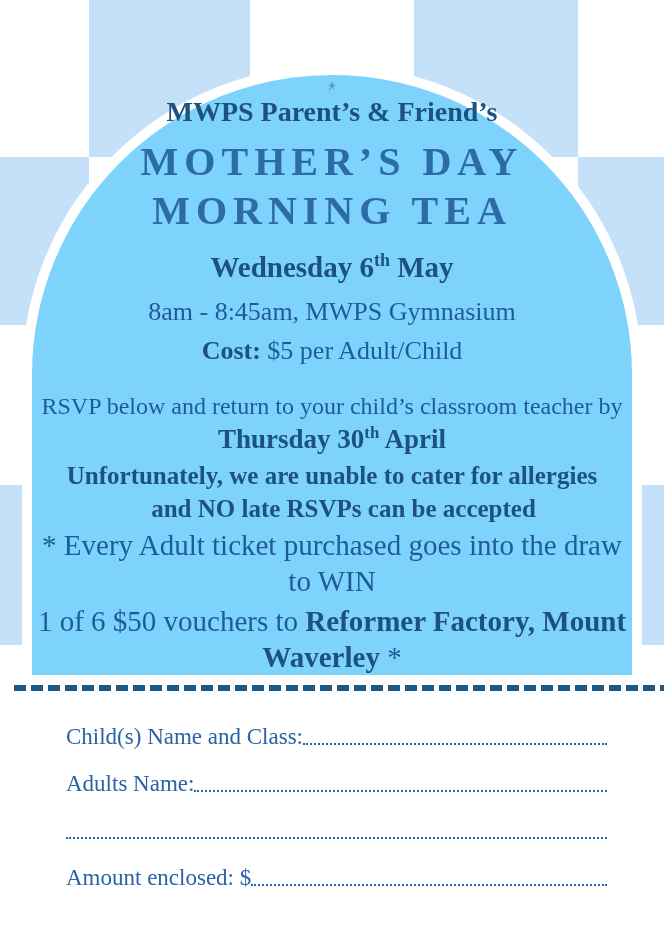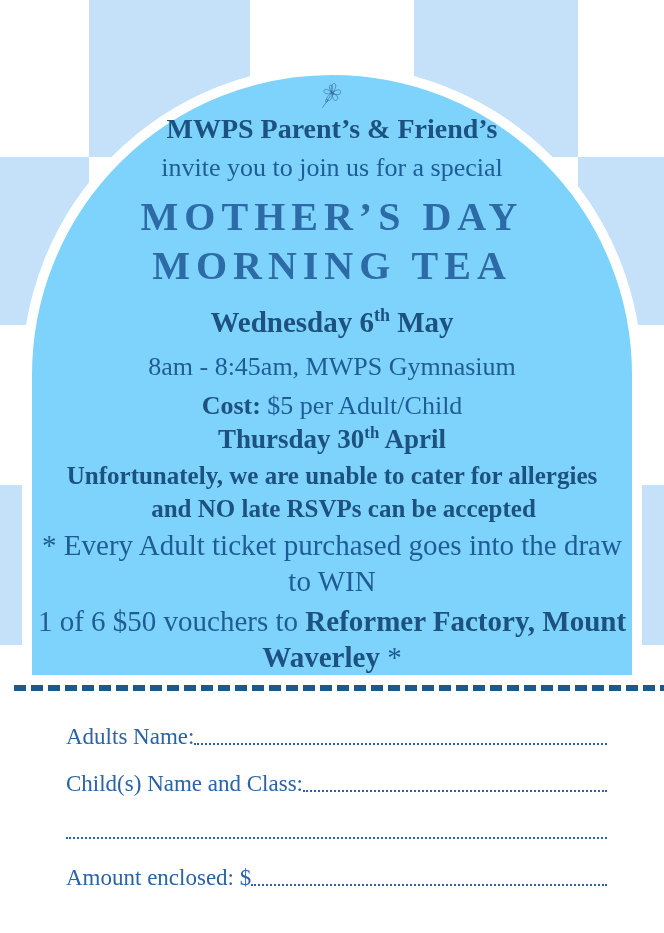--- a/index.html
+++ b/index.html
@@ -72,60 +72,60 @@
       <path d="M35,37 C36,48 30,57 23,53 C16,48 26,38 33,35"></path>
       <path d="M32,34 C21,38 11,34 13,26 C16,19 28,26 33,31"></path>
       <path d="M33,30 C26,22 26,11 32,11 C39,11 36,24 35,29"></path>
       <circle cx="35.5" cy="33" r="2.6"></circle>
       <path d="M33,27 L34,31 M39,28 L37,31 M41,34 L38,34 M38,38 L37,36 M31,36 L33,34 M30,31 L33,32"></path>
       <path d="M31,41 C24,52 17,62 9,73"></path>
       <path d="M19,58 C14,53 19,47 23,53 C24,56 22,58 19,58"></path>
     </svg>
 
     <div class="org">MWPS Parent’s &amp; Friend’s</div>
-    <div class="invite">invite you to join us for a special</div>
 
     <div class="display-title">
       <div>MOTHER’S DAY</div>
       <div>MORNING TEA</div>
     </div>
 
     <div class="date">
       <span>Wednesday 6</span><sup>th</sup><span> May</span>
     </div>
 
     <div class="time">8am - 8:45am, MWPS Gymnasium</div>
 
     <div class="cost">
       <span class="bold-navy">Cost:</span><span> $5 per Adult/Child</span>
     </div>
 
+    <div class="rsvp">RSVP below and return to your child’s classroom teacher by</div>
 
     <div class="deadline">
       <span>Thursday 30</span><sup>th</sup><span> April</span>
     </div>
 
     <div class="allergy">Unfortunately, we are unable to cater for allergies</div>
     <div class="allergy2">and NO late RSVPs can be accepted</div>
 
     <div class="prize">* Every Adult ticket purchased goes into the draw to WIN</div>
     <div class="prize">
       <span>1 of 6 $50 vouchers to </span><span class="bold-navy">Reformer Factory, Mount Waverley</span><span> *</span>
     </div>
   </div>
 
   <div class="divider"></div>
 
   <div class="form">
     <div class="frow">
-      <span class="lbl">Adults Name:</span>
+      <span class="lbl">Child(s) Name and Class:</span>
       <span class="dots"></span>
     </div>
     <div class="frow">
-      <span class="lbl">Child(s) Name and Class:</span>
+      <span class="lbl">Adults Name:</span>
       <span class="dots"></span>
     </div>
     <div class="frow spacer">
       <span class="dots"></span>
     </div>
     <div class="frow spacer">
       <span class="lbl">Amount enclosed: $</span>
       <span class="dots"></span>
     </div>
   </div>

